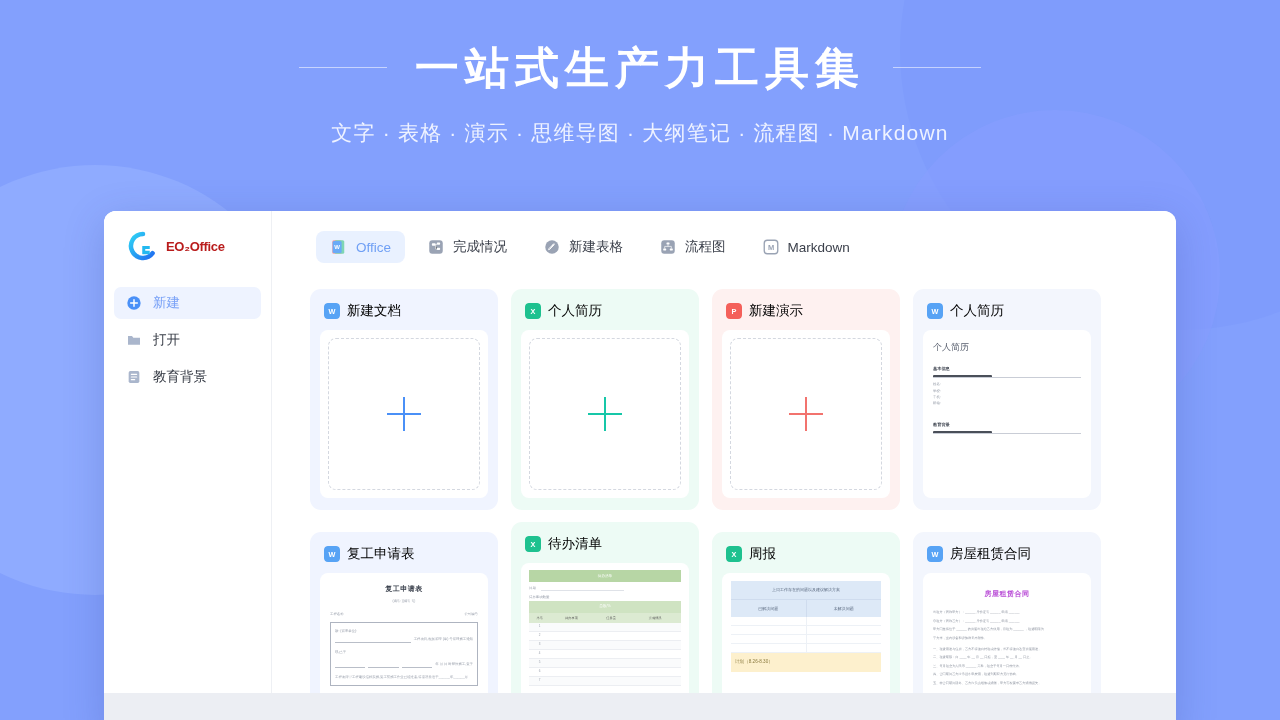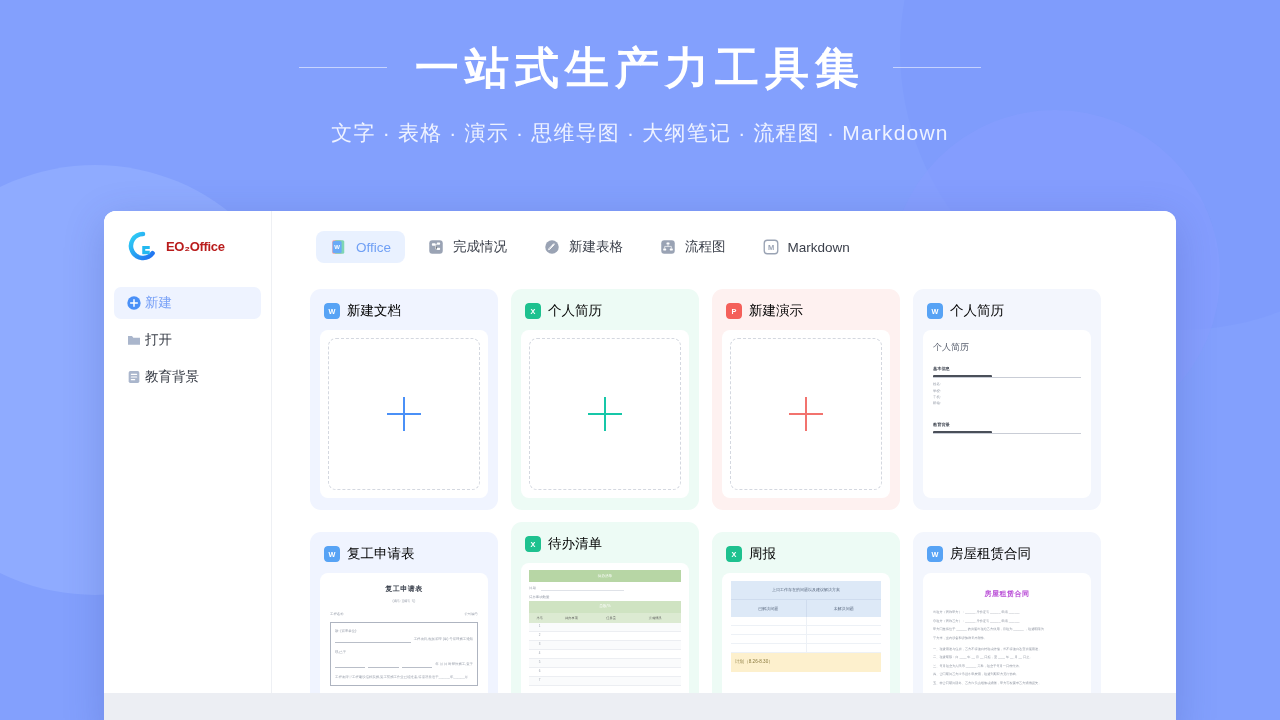--- a/index.html
+++ b/index.html
@@ -75,21 +75,21 @@
     width:168px; flex:0 0 168px; background:#ffffff;
     border-right:1px solid #eef0f4; padding:20px 10px 0 10px;
   }
   .brand { display:flex; align-items:center; gap:8px; padding:0 8px 0 14px; margin-bottom:26px; }
   .brand-mark { width:30px; height:30px; flex:0 0 30px; }
   .brand-name {
     font-size:13px; font-weight:800; color:#b91c1c;
     letter-spacing:-.3px; white-space:nowrap;
   }
   .nav-item {
-    display:flex; align-items:center; gap:3px;
+    display:flex; align-items:center; gap:11px;
     height:32px; padding:0 12px; border-radius:7px;
     font-size:13.5px; color:#363b45; cursor:pointer; margin-bottom:5px;
   }
   .nav-item.active { background:#eef3ff; color:#7aa2f7; }
   .nav-ico { width:16px; height:16px; flex:0 0 16px; }
 
   
   .main { flex:1; padding:20px 0 0 0; overflow:hidden; position:relative; }
   .toptabs { display:flex; align-items:center; gap:8px; padding-left:44px; margin-bottom:26px; }
   .ttab {

